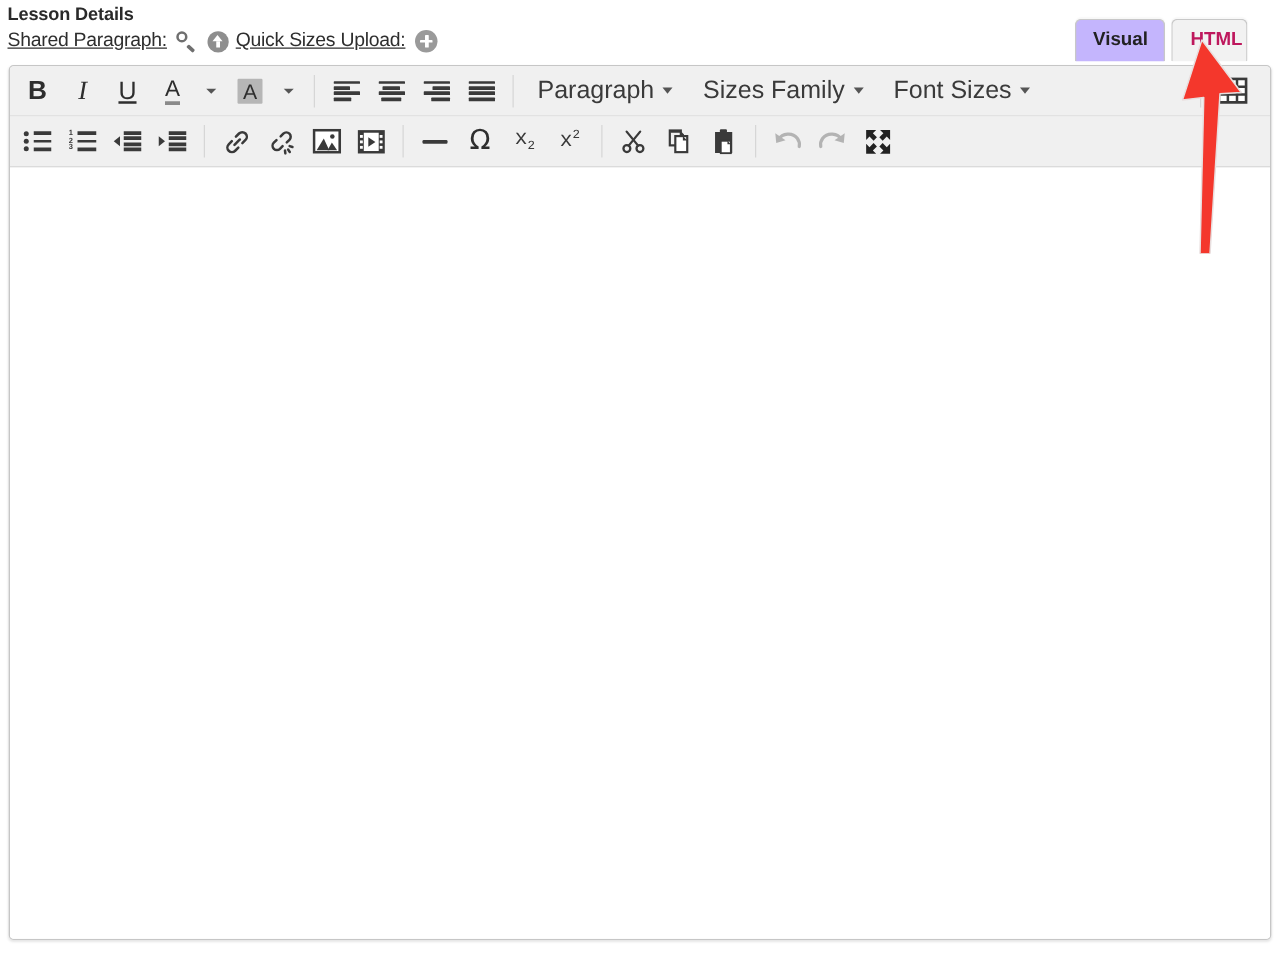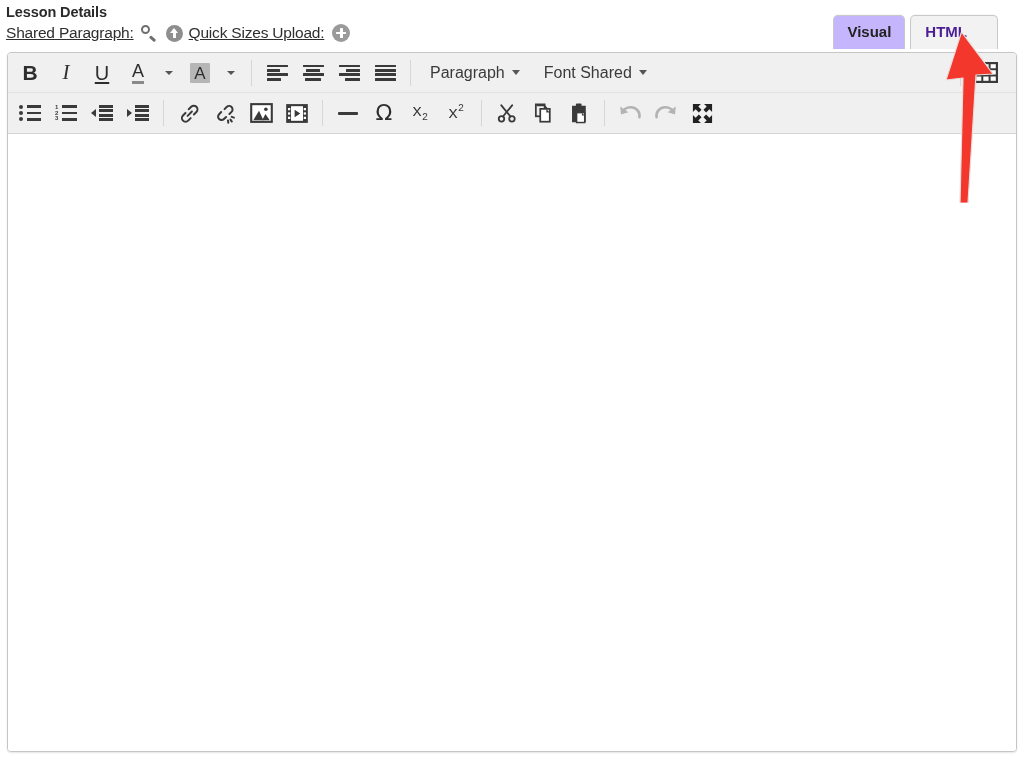--- a/index.html
+++ b/index.html
@@ -136,24 +136,24 @@
     padding: 7px 13px 9px 13px;
     font-size: 15px;
     font-weight: bold;
     color: #222222;
     line-height: 17px;
     box-sizing: border-box;
     cursor: pointer;
     box-shadow: 0 -1px 1px rgba(0,0,0,0.03);
   }
   .tab.html-tab {
-    color: #4c1d95;
+    color: #be185d;
     background: #f2f2f2;
     padding-left: 14px;
-    padding-right: 30px;
+    padding-right: 3px;
   }
 
   
   .editor {
     position: absolute;
     left: 7px; top: 52px;
     width: 1010px;
     height: 700px;
     box-sizing: border-box;
     border: 1px solid #c6c6c6;
@@ -191,21 +191,21 @@
     background: #d6d6d6;
     margin: 0 7px;
     flex: none;
   }
   .dd {
     display: flex;
     align-items: center;
     gap: 7px;
     padding: 0 12px;
     height: 30px;
-    font-size: 16px;
+    font-size: 20px;
     color: #3a3a3a;
     cursor: pointer;
     white-space: nowrap;
     border-radius: 3px;
     flex: none;
     text-align: center;
   }
   .caret {
     width: 0; height: 0;
     border-left: 4.5px solid transparent;
@@ -383,21 +383,25 @@
             </span>
         </div>
 
         <div class="sep"></div>
 
         <div class="dd">
           <span>Paragraph</span>
           <span class="caret"></span>
         </div>
         <div class="dd">
-          <span>Font Shared</span>
+          <span>Sizes Family</span>
+          <span class="caret"></span>
+        </div>
+        <div class="dd">
+          <span>Font Sizes</span>
           <span class="caret"></span>
         </div>
 
         <div class="spacer"></div>
 
         <div class="sep"></div>
         <div class="tbtn">
           <svg width="24" height="21" viewBox="0 0 24 21">
             <rect x="1" y="1" width="22" height="19" fill="#ffffff" stroke="#3a3a3a" stroke-width="2.4"></rect>
             <line x1="1" y1="7.3" x2="23" y2="7.3" stroke="#3a3a3a" stroke-width="2"></line>

